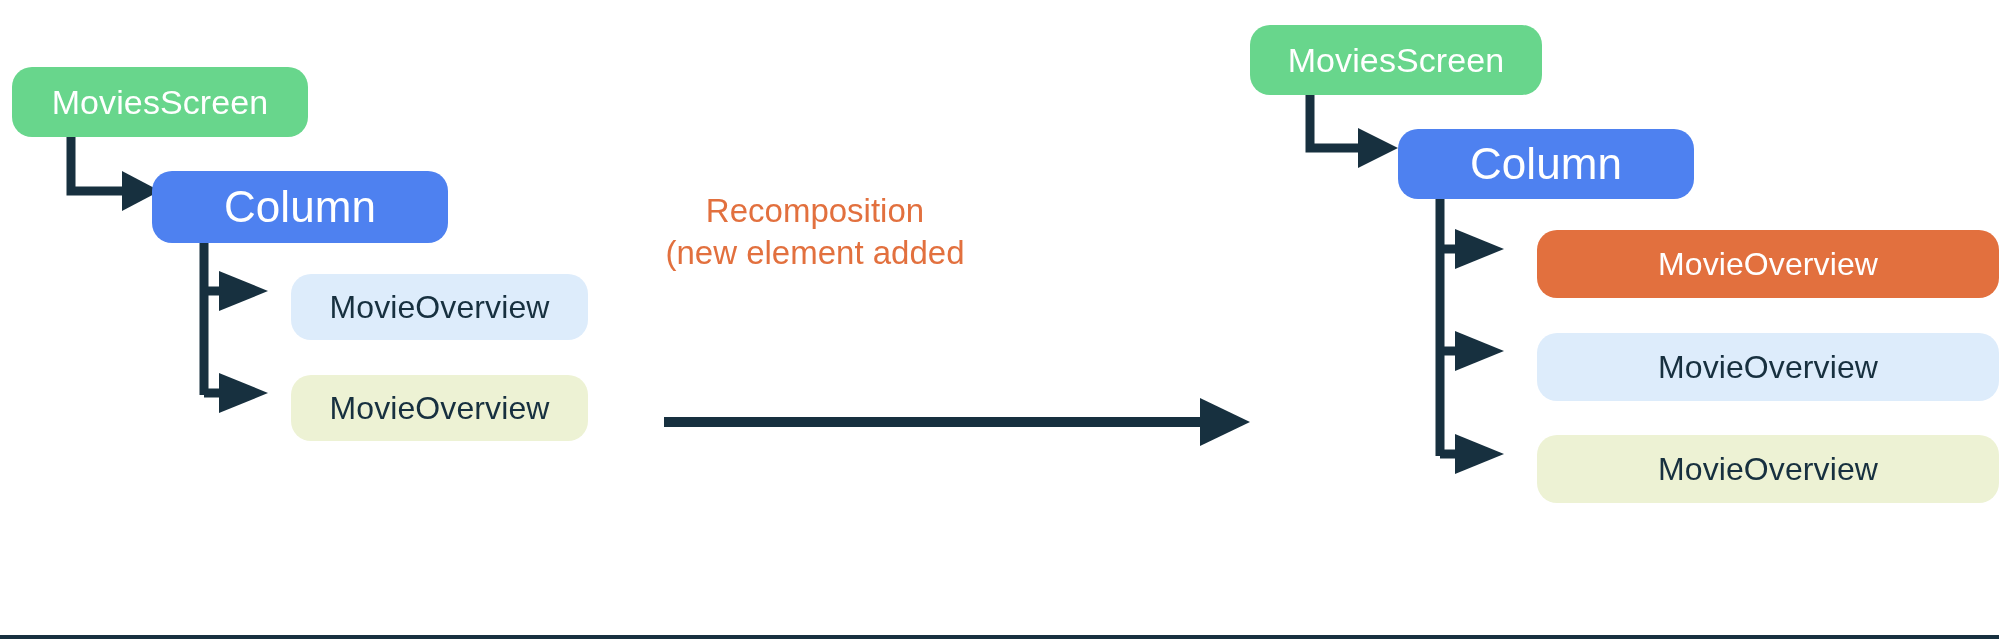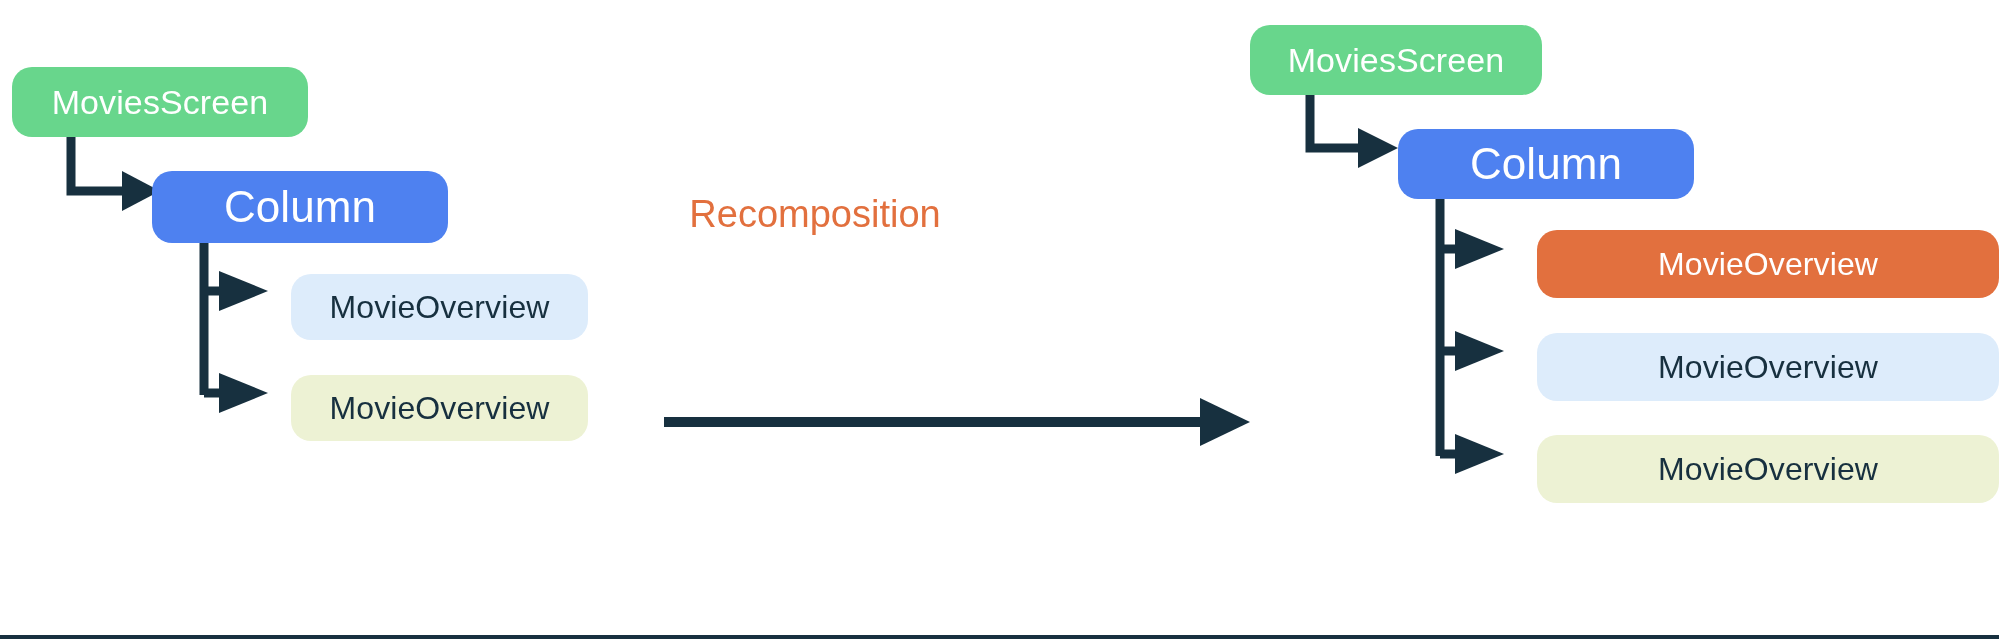--- a/index.html
+++ b/index.html
@@ -69,21 +69,21 @@
     height: 639px;
     pointer-events: none;
   }
 
   
   #transition-label {
     position: absolute;
     text-align: center;
     color: #E2703E;
     font-family: "Liberation Sans", sans-serif;
-    font-size: 38px;
+    font-size: 33px;
     line-height: 1.28;
     white-space: nowrap;
   }
   #transition-label .tl-line { display: block; }
 
   
   #bottom-rule {
     position: absolute;
     left: 0;
     bottom: 0;
@@ -120,20 +120,21 @@
   <div class="node node-overview-blue" style="left:291px; top:259px; width:297px; height:66px;">
     <span>MovieOverview</span>
   </div>
 
   <div class="node node-overview-lime" style="left:291px; top:360px; width:297px; height:66px;">
     <span>MovieOverview</span>
   </div>
 
   <div id="transition-label" style="left:660px; top:190px; width:310px;">
     <span class="tl-line">Recomposition</span>
+    <span class="tl-line">(new element added</span>
   </div>
 
   <svg class="conn-layer" viewBox="0 0 1999 639" width="1999" height="639" aria-hidden="true">
     <path d="M 664 422 L 1205 422" fill="none" stroke="#17303F" stroke-width="10"></path>
     <polygon points="1200,398 1250,422 1200,446" fill="#17303F"></polygon>
   </svg>
 
   <svg class="conn-layer" viewBox="0 0 1999 639" width="1999" height="639" aria-hidden="true">
 
     <path d="M 1310 80 L 1310 148 L 1362 148" fill="none" stroke="#17303F" stroke-width="9"></path>

